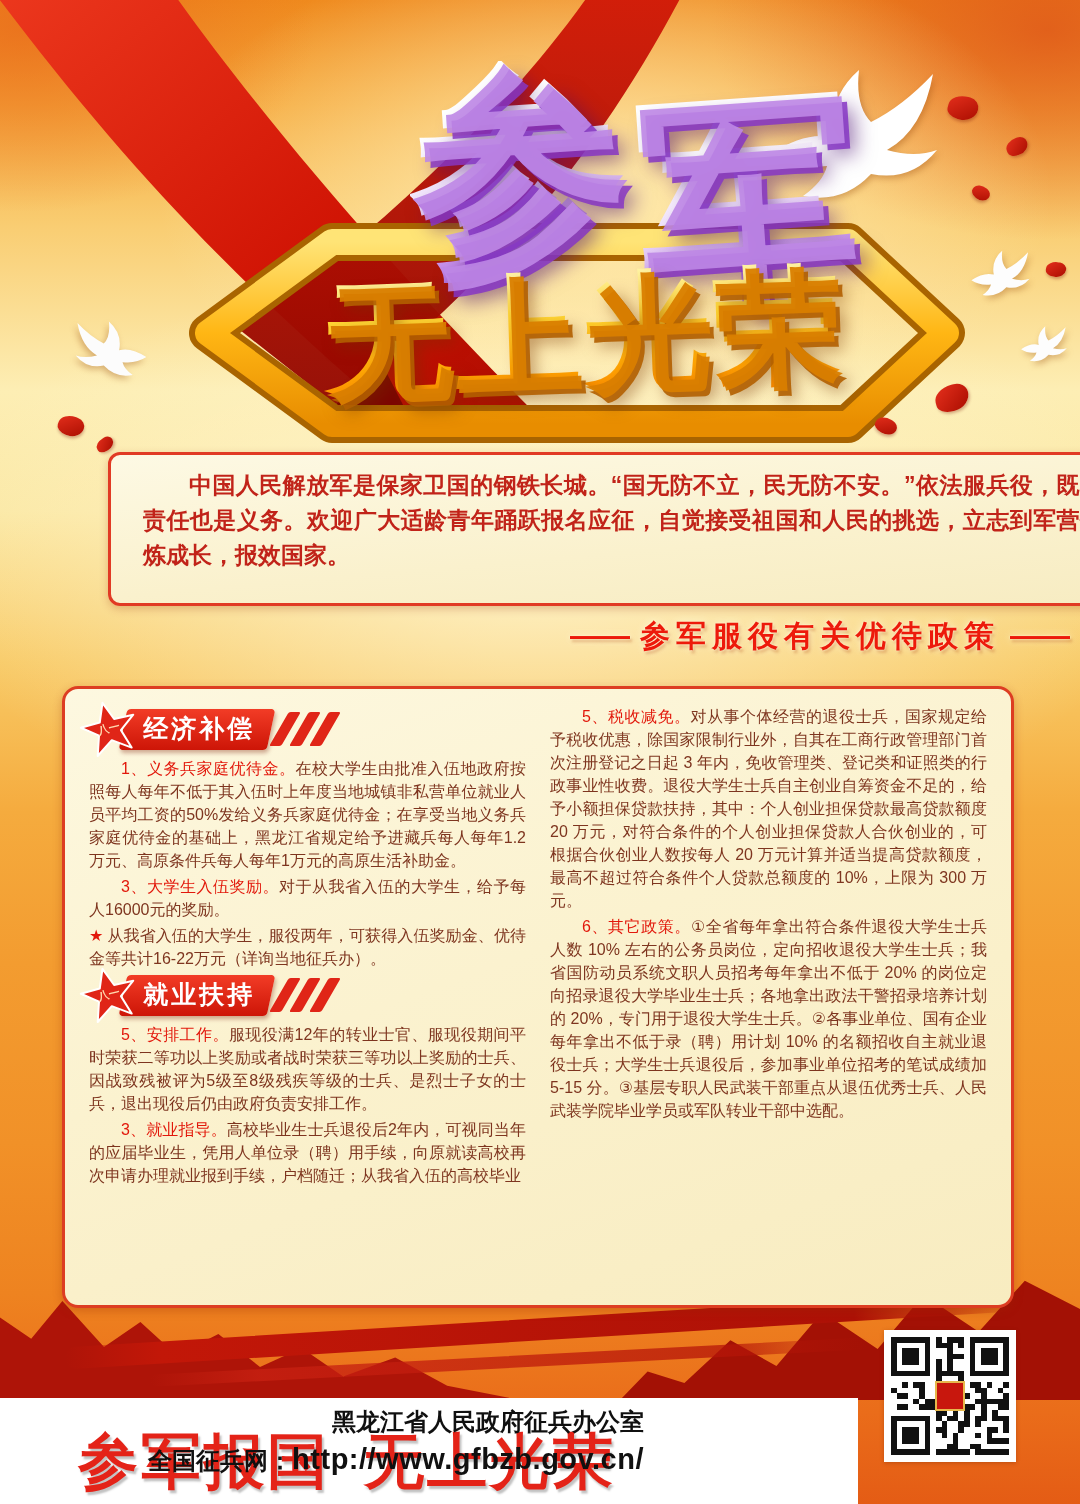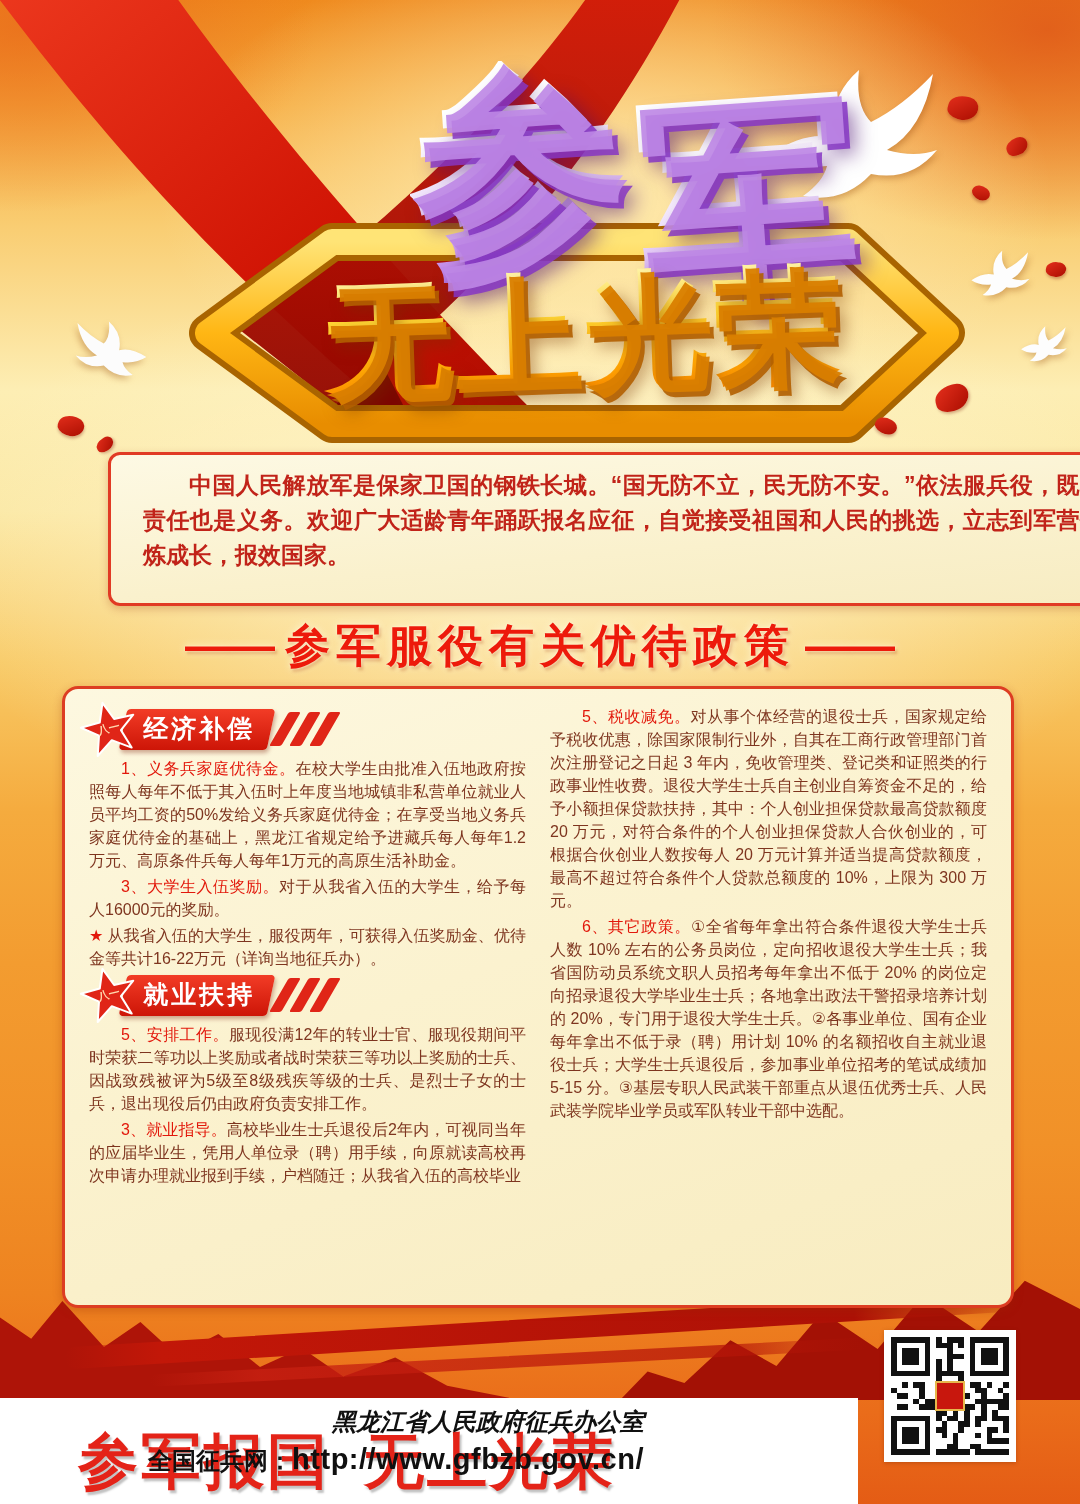--- a/index.html
+++ b/index.html
@@ -32,22 +32,22 @@
     -webkit-background-clip:text;background-clip:text;color:transparent;
     text-shadow:3px 4px 0 rgba(217,126,0,.95),7px 9px 0 rgba(179,95,0,.9),11px 13px 16px rgba(120,50,0,.5);}
   
   .intro-box{position:absolute;left:108px;top:452px;width:1030px;height:154px;z-index:2;
     background:linear-gradient(175deg,#fdf9e4 0%,#faf1cd 60%,#f7ecc2 100%);
     border:3px solid #e13a24;border-radius:12px;box-sizing:border-box;
     box-shadow:0 3px 8px rgba(150,40,0,.25);padding:13px 32px;}
   .intro-box p{margin:0;text-indent:2em;text-align:justify;
     color:#c12319;font-weight:bold;font-size:23px;line-height:35px;}
   
-  .banner{position:absolute;left:0;top:616px;width:1080px;z-index:2;text-align:center;
-    font-size:45px;font-weight:bold;color:#ed1a0b;letter-spacing:6px;
+  .banner{position:absolute;left:0;top:616px;width:1080px;z-index:2;text-align:right;
+    font-size:30px;font-weight:bold;color:#ed1a0b;letter-spacing:6px;
     text-shadow:0 0 2px #fff8d8,0 0 8px rgba(255,250,220,.9),2px 3px 3px rgba(175,60,0,.35);}
   .banner .dash{letter-spacing:0;margin:0 10px;}
   
   .main-box{position:absolute;left:62px;top:686px;width:952px;height:622px;z-index:2;
     background:linear-gradient(160deg,#fdf8e0 0%,#fbf2cf 45%,#f8ecc0 100%);
     border:3px solid #dd3d22;border-radius:16px;box-sizing:border-box;
     box-shadow:0 3px 10px rgba(150,40,0,.3);
     padding:16px 24px 10px 24px;display:flex;gap:24px;overflow:hidden;}
   .col{width:437px;}
   .col p{margin:0 0 3px 0;text-align:justify;color:#7e351f;font-size:16px;line-height:23px;}
@@ -72,21 +72,21 @@
   .streak1{left:64px;top:1318px;width:964px;height:22px;transform:rotate(-3.5deg);
     background:linear-gradient(90deg,rgba(194,23,8,0),#c21708 10%,#ad1106 82%,rgba(173,17,6,0));}
   .streak2{left:150px;top:1356px;width:720px;height:12px;transform:rotate(-3deg);opacity:.75;
     background:linear-gradient(90deg,rgba(194,23,8,0),#c92112 15%,#b51508 80%,rgba(181,21,8,0));}
   
   .footer{position:absolute;left:0;top:1398px;width:858px;height:106px;background:#ffffff;z-index:3;}
   .slogan{position:absolute;left:78px;top:24px;font-size:60px;font-weight:bold;color:#e42318;
     letter-spacing:3px;text-shadow:2px 3px 2px rgba(120,120,120,.45);white-space:nowrap;}
   .slogan .gap{display:inline-block;width:34px;}
   .footer-info{position:absolute;right:214px;top:8px;text-align:right;color:#101010;}
-  .footer-org{font-size:24px;font-weight:bold;line-height:32px;font-style:italic;}
+  .footer-org{font-size:24px;font-weight:bold;line-height:32px;}
   .footer-site{font-size:24px;font-weight:bold;line-height:42px;white-space:nowrap;}
   .footer-site .url{font-size:29px;letter-spacing:.5px;text-align:center;}
   .qr-panel{position:absolute;left:884px;top:1330px;width:132px;height:132px;background:#fff;
     z-index:4;padding:7px;box-sizing:border-box;box-shadow:0 1px 4px rgba(100,30,0,.3);}
   .qr-panel svg{width:118px;height:118px;display:block;shape-rendering:crispEdges;}
 </style>
 </head>
 <body>
 
 <div class="poster">

